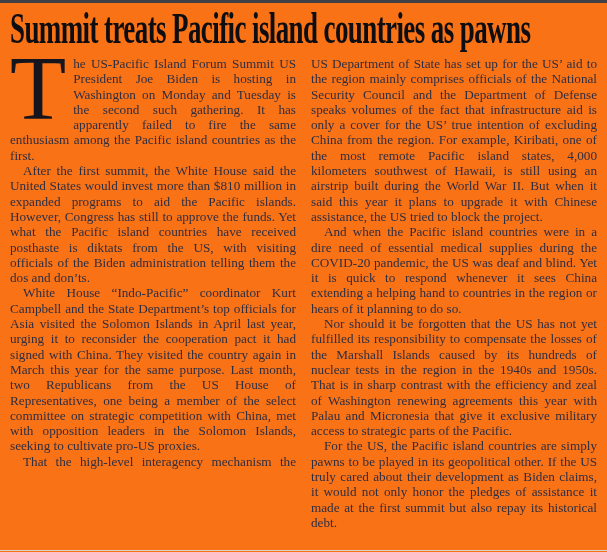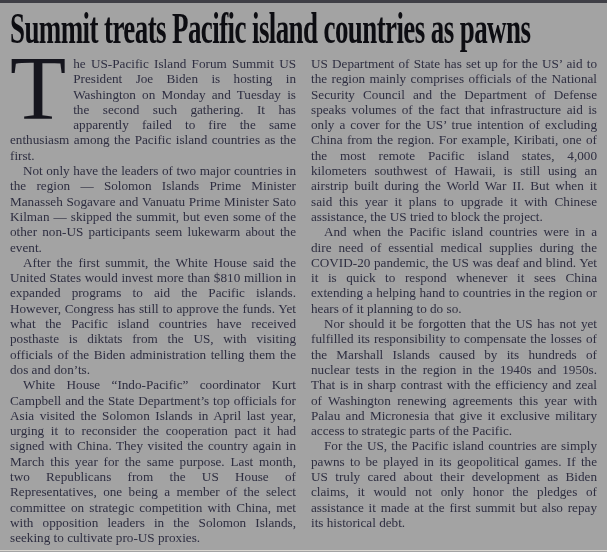--- a/index.html
+++ b/index.html
@@ -5,21 +5,21 @@
   html, body { margin: 0; padding: 0; }
   body {
     width: 607px; height: 552px;
     background: #fdfdfb;
     overflow: hidden;
     font-family: "Liberation Serif", serif;
   }
   .page {
     position: relative;
     width: 607px; height: 552px;
-    background: #a3a3a3;
+    background: #f97316;
     overflow: hidden;
   }
   .top-rule {
     position: absolute; top: 0; left: 0;
     width: 100%; height: 3px;
     background: #3f3f46;
   }
   .bottom-rule {
     position: absolute; bottom: 1px; left: 0;
     width: 100%; height: 1px;
@@ -79,26 +79,25 @@
 </style>
 </head>
 <body>
 
 <div class="page">
   <div class="top-rule"></div>
   <h1 class="headline"><span class="headline-inner">Summit treats Pacific island countries as pawns</span></h1>
   <div class="columns">
     <div class="col">
         <p><span class="dropcap">T</span>he US-Pacific Island Forum Summit US President Joe Biden is hosting in Washington on Monday and Tuesday is the second such gathering. It has apparently failed to fire the same enthusiasm among the Pacific island countries as the first.</p>
-        <p class="indent">Not only have the leaders of two major countries in the region — Solomon Islands Prime Minister Manasseh Sogavare and Vanuatu Prime Minister Sato Kilman — skipped the summit, but even some of the other non-US participants seem lukewarm about the event.</p>
         <p class="indent">After the first summit, the White House said the United States would invest more than $810 million in expanded programs to aid the Pacific islands. However, Congress has still to approve the funds. Yet what the Pacific island countries have received posthaste is diktats from the US, with visiting officials of the Biden administration telling them the dos and don’ts.</p>
         <p class="indent">White House “Indo-Pacific” coordinator Kurt Campbell and the State Department’s top officials for Asia visited the Solomon Islands in April last year, urging it to reconsider the cooperation pact it had signed with China. They visited the country again in March this year for the same purpose. Last month, two Republicans from the US House of Representatives, one being a member of the select committee on strategic competition with China, met with opposition leaders in the Solomon Islands, seeking to cultivate pro-US proxies.</p>
         <p class="indent fill">That the high-level interagency mechanism the</p>
       </div>
     <div class="col">
         <p>US Department of State has set up for the US’ aid to the region mainly comprises officials of the National Security Council and the Department of Defense speaks volumes of the fact that infrastructure aid is only a cover for the US’ true intention of excluding China from the region. For example, Kiribati, one of the most remote Pacific island states, 4,000 kilometers southwest of Hawaii, is still using an airstrip built during the World War II. But when it said this year it plans to upgrade it with Chinese assistance, the US tried to block the project.</p>
         <p class="indent">And when the Pacific island countries were in a dire need of essential medical supplies during the COVID-20 pandemic, the US was deaf and blind. Yet it is quick to respond whenever it sees China extending a helping hand to countries in the region or hears of it planning to do so.</p>
         <p class="indent">Nor should it be forgotten that the US has not yet fulfilled its responsibility to compensate the losses of the Marshall Islands caused by its hundreds of nuclear tests in the region in the 1940s and 1950s. That is in sharp contrast with the efficiency and zeal of Washington renewing agreements this year with Palau and Micronesia that give it exclusive military access to strategic parts of the Pacific.</p>
-        <p class="indent">For the US, the Pacific island countries are simply pawns to be played in its geopolitical games. If the US truly cared about their development as Biden claims, it would not only honor the pledges of assistance it made at the first summit but also repay its historical debt.</p>
+        <p class="indent">For the US, the Pacific island countries are simply pawns to be played in its geopolitical other. If the US truly cared about their development as Biden claims, it would not only honor the pledges of assistance it made at the first summit but also repay its historical debt.</p>
       </div>
   </div>
   <div class="bottom-rule"></div>
 </div>
 
 </body></html>

